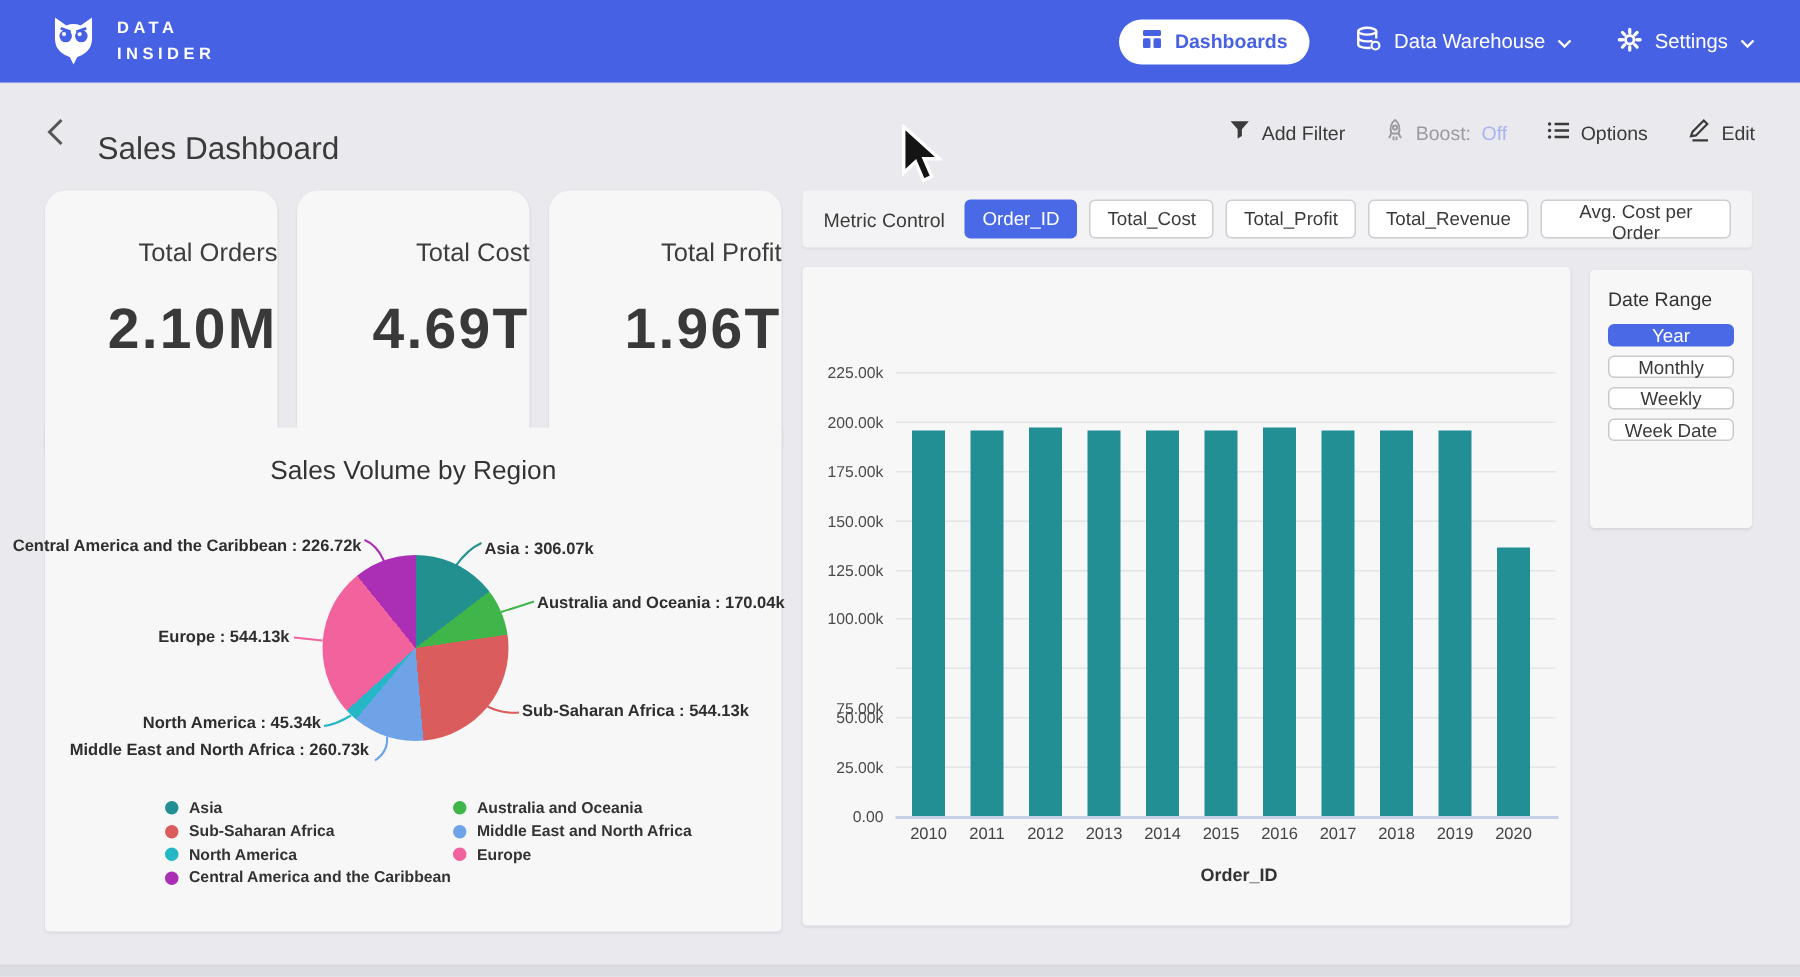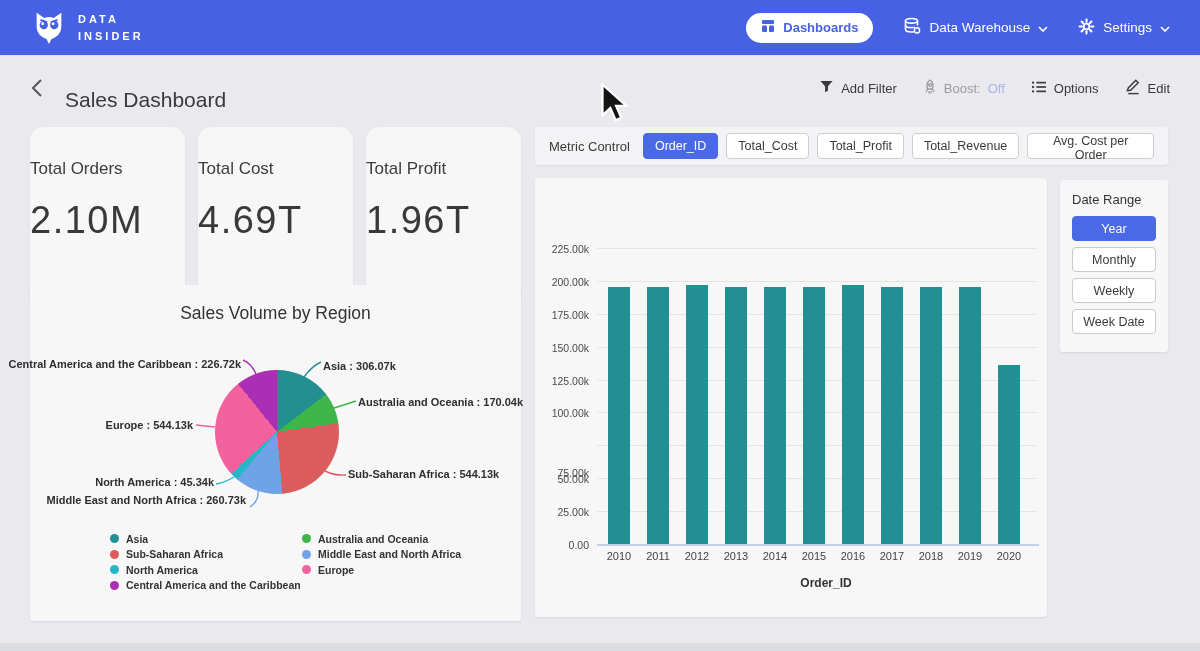--- a/index.html
+++ b/index.html
@@ -27,24 +27,24 @@
     display:flex; align-items:center; padding:0 30px; }
   .back-btn { display:flex; align-items:center; cursor:pointer; }
   .page-title { font-size:21px; color:#3a3a3a; margin-left:22px; font-weight:400;margin-top:24px; }
   .header-actions { margin-left:auto; display:flex; align-items:center; gap:26px;
     font-size:13px; font-weight:500; color:#3a3a3a; }
   .h-action { display:flex; align-items:center; gap:7px; cursor:pointer;justify-content:flex-end; }
   .boost-label { color:#9a9aa2; font-weight:400; }
   .boost-off { color:#a9b4f0; }
   
   .kpi { position:absolute; top:127px; width:155px; height:180px; background:#f7f7f8;
-    border-radius:14px; box-shadow:0 1px 2px rgba(50,50,80,.10); text-align:left; }
+    border-radius:14px; box-shadow:0 1px 2px rgba(50,50,80,.10); text-align:right; }
   .k0{left:30px} .k1{left:198px} .k2{left:366px}
   .kpi-label { margin-top:32px; font-size:17px; color:#3d3d3d; }
-  .kpi-value { margin-top:20px; font-size:38px; font-weight:400; color:#393939; letter-spacing:1.5px; }
+  .kpi-value { margin-top:20px; font-size:38px; font-weight:700; color:#393939; letter-spacing:1.5px; }
   
   .metric-bar { position:absolute; left:535px; top:127px; width:633px; height:38px;
     background:#f3f3f5; border-radius:3px; box-shadow:0 1px 2px rgba(50,50,80,.08);
     display:flex; align-items:center; padding:0 14px; gap:8px; }
   .metric-label { font-size:13px; margin-right:5px; white-space:nowrap; }
   .chip { height:26px; padding:0 11px; background:#fff; border:1px solid #cdcdd2;
     border-radius:4px; font-size:12.5px; color:#3a3a3a; font-family:inherit; cursor:pointer; }
   .chip-selected { background:#4a69e6; border-color:#4a69e6; color:#fff; }
   
   .panel { position:absolute; background:#f7f7f8; border-radius:3px;
@@ -73,21 +73,21 @@
   .axisline { position:absolute; left:62px; width:442px; height:2px; background:#c5cfe6; }
   .ytick { position:absolute; left:0; width:54px; text-align:right; font-size:10.5px; color:#4a4a4a; }
   .bar { position:absolute; width:22px; background:#218f94; }
   .xtick { position:absolute; width:40px; text-align:center; font-size:11px; color:#444; top:372px; }
   .bar-legend { position:absolute; left:62px; top:398px; width:440px; display:flex;
     justify-content:center; align-items:center; gap:8px; font-size:12px; font-weight:bold; color:#333; }
   .bar-legend .ldot { width:10px; height:10px; }
   
   .date-panel { left:1060px; top:180px; width:108px; height:172px; padding:12px; }
   .dr-label { font-size:13px; font-weight:500; color:#333; margin-bottom:9px; }
-  .drbtn { display:block; width:84px; height:25px; margin-bottom:6px; background:#fff;
+  .drbtn { display:block; width:84px; height:15px; margin-bottom:6px; background:#fff;
     border:1px solid #c9c9ce; border-radius:4px; font-size:12.5px; color:#3a3a3a;
     font-family:inherit; cursor:pointer; }
   .drbtn-selected { background:#4a69e6; border-color:#4a69e6; color:#fff; }
   
   .bottom-strip { position:absolute; left:0; top:643px; width:1200px; height:8px; background:#dcdce3; }
   .cursor { position:absolute; left:598px; top:83px; pointer-events:none; z-index:50; }
 </style>
 </head>
 <body>
 

